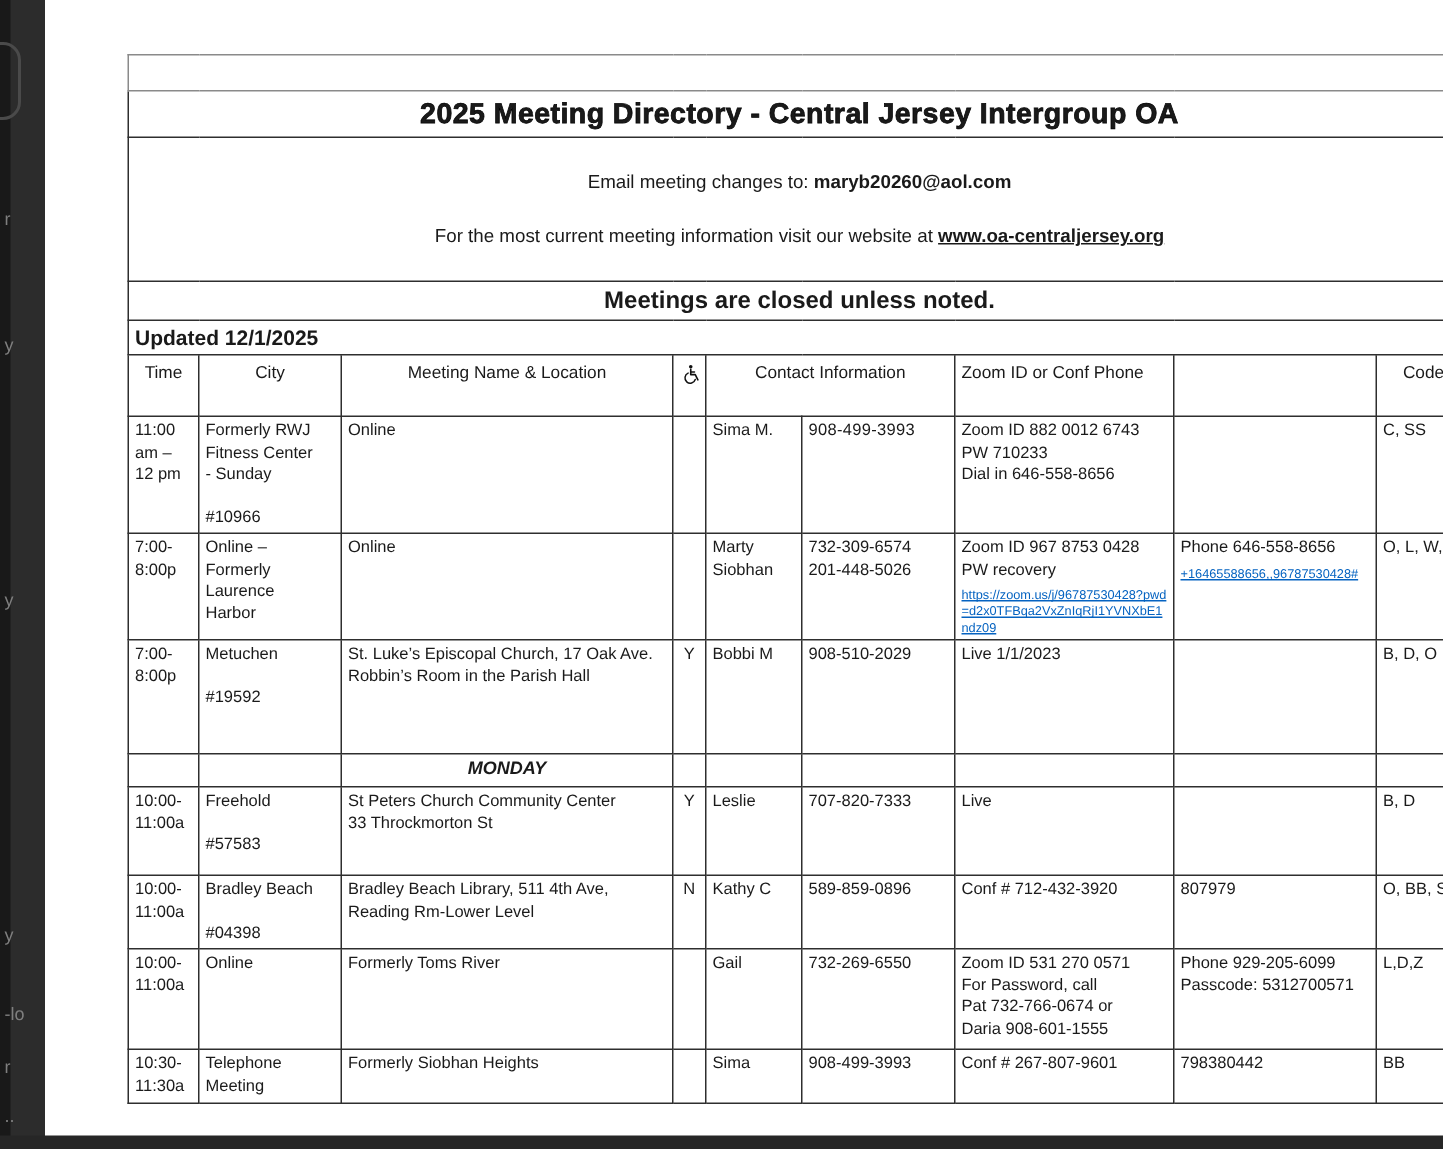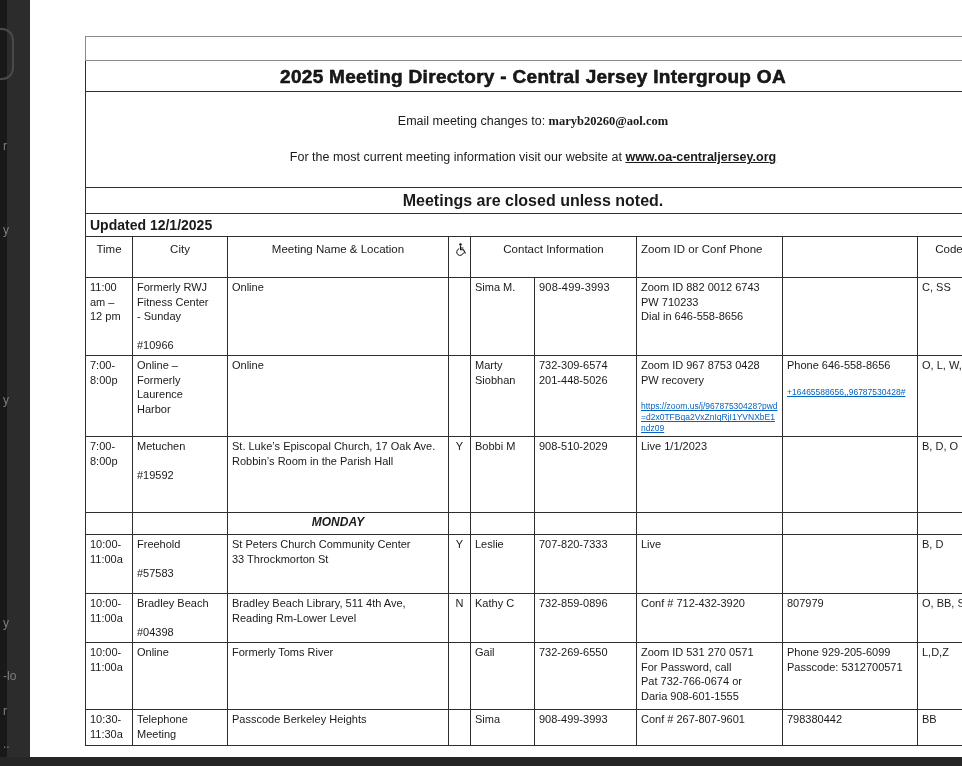--- a/index.html
+++ b/index.html
@@ -39,37 +39,37 @@
   table.dir td {
     border:1px solid #2e2e2e; vertical-align:top; padding:2px 4px;
     font-size:11px; line-height:1.32; white-space:pre-line; overflow:hidden;
   }
   tr.empty-row td { border-color:#8a8a8a; }
   tr.title-row td {
     text-align:center; font-weight:900; font-size:19px; letter-spacing:.3px;
     padding:3px 2px 2px; -webkit-text-stroke:.5px #000;
   }
   tr.info-row td { text-align:center; font-size:12.5px; line-height:1.45; }
-  .bold { font-weight:bold;font-family:Liberation Serif, serif; }
+  .bold { font-weight:bold; }
   .url { font-weight:bold; text-decoration:underline;margin-top:48px; }
   tr.notice-row td { text-align:center; font-weight:bold; font-size:16px; }
   tr.updated-row td { text-align:left; font-weight:bold; font-size:14px; }
   tr.colhead td {
     text-align:center; font-weight:normal; font-size:11.5px; padding-top:5px;
     white-space:normal;
   }
   tr.colhead td.lefthead { text-align:left; }
   tr.section-row td {
     font-weight:bold; font-style:italic; text-align:center; font-size:12px;
   }
   td.center { text-align:center; }
   td.phone-large { font-size:13px; letter-spacing:.2px; }
   a.link {
     display:block; color:#0563c1; text-decoration:underline;
-    font-size:8.5px; line-height:1.3; word-break:break-all; margin-top:14px;
+    font-size:8.5px; line-height:1.3; word-break:break-all; margin-top:4px;
   }
 </style>
 </head>
 <body>
 
 <div class="left-strip">
   <div class="edge"></div>
   <div class="btn-outline"></div>
   <div id="frags">
       <div class="frag" style="top: 140px;">r</div>
@@ -215,21 +215,21 @@
         <tr style="height: 48px;">
           <td>10:00-
 11:00a</td>
           <td>Bradley Beach
 
 #04398</td>
           <td>Bradley Beach Library, 511 4th Ave,
 Reading Rm-Lower Level</td>
           <td class="center">N</td>
           <td>Kathy C</td>
-          <td>732-859-0896</td>
+          <td>589-859-0896</td>
           <td><div>Conf # 712-432-3920</div></td>
           <td><div>807979</div></td>
           <td>O, BB, SS</td>
         </tr>
         <tr style="height: 67px;">
           <td>10:00-
 11:00a</td>
           <td>Online</td>
           <td>Formerly Toms River</td>
           <td class="center"></td>
@@ -241,21 +241,21 @@
 Daria 908-601-1555</div></td>
           <td><div>Phone 929-205-6099
 Passcode: 5312700571</div></td>
           <td>L,D,Z</td>
         </tr>
         <tr style="height: 36px;">
           <td>10:30-
 11:30a</td>
           <td>Telephone
 Meeting</td>
-          <td>Passcode Berkeley Heights</td>
+          <td>Formerly Siobhan Heights</td>
           <td class="center"></td>
           <td>Sima</td>
           <td>908-499-3993</td>
           <td><div>Conf # 267-807-9601</div></td>
           <td><div>798380442</div></td>
           <td>BB</td>
         </tr>
       </tbody>
   </table>
 </div>

